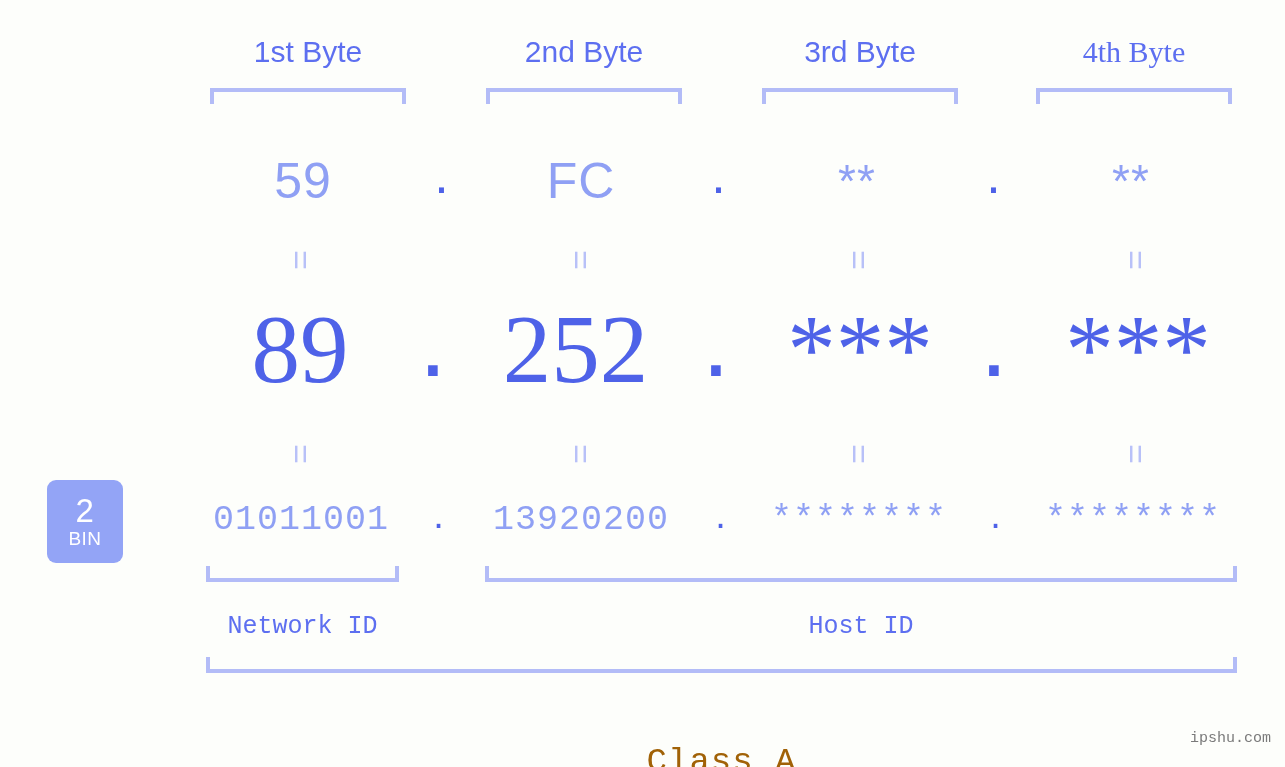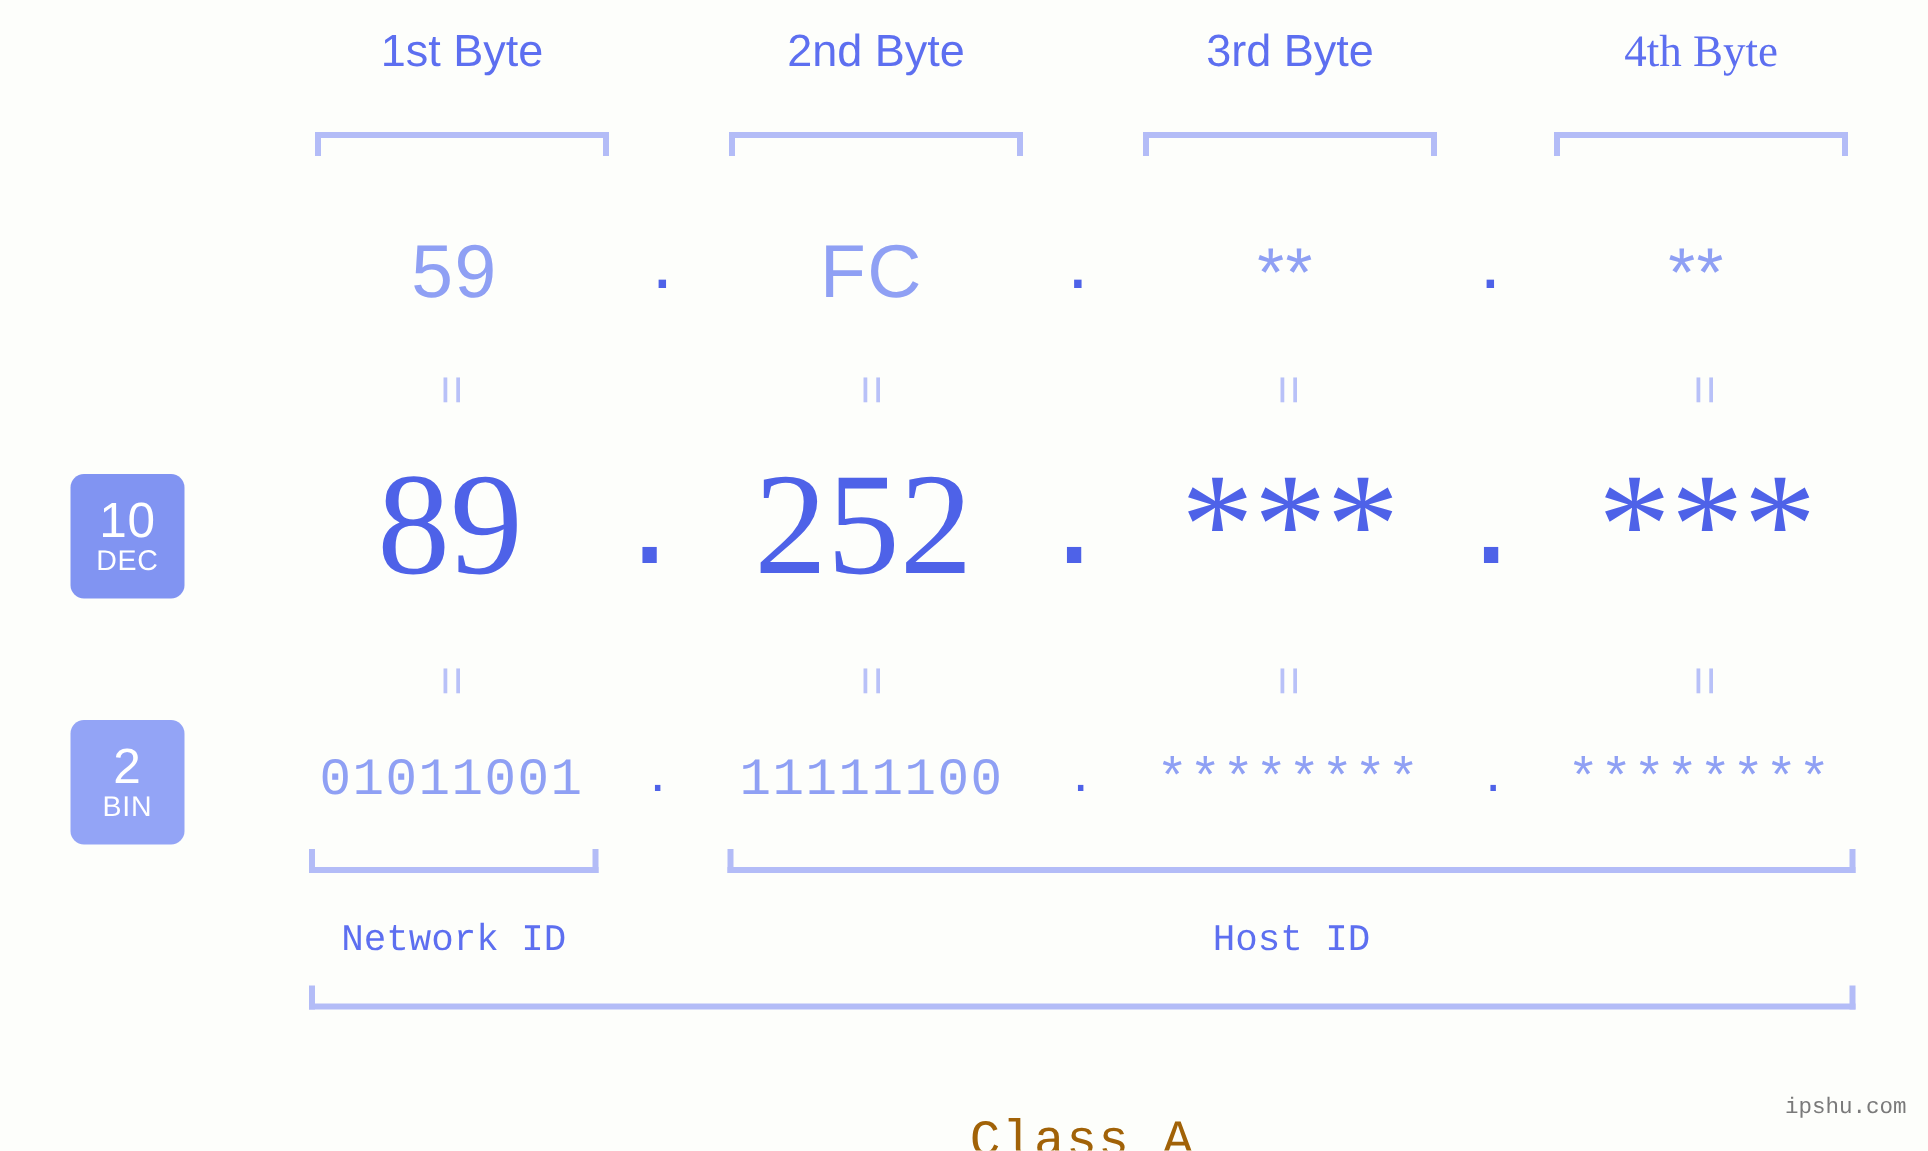--- a/index.html
+++ b/index.html
@@ -20,21 +20,21 @@
   #stage {
     position: absolute;
     left: 0; top: 0;
     width: 1285px;
     height: 767px;
   }
 
   
   .byte-label {
     position: absolute;
-    top: 16px;
+    top: 33px;
     height: 38px;
     line-height: 38px;
     text-align: center;
     font-size: 30px;
     color: #5d6ff0;
     font-family: "Liberation Sans", sans-serif;
     letter-spacing: 0px;
     white-space: nowrap;
   }
 
@@ -227,24 +227,20 @@
     <div class="byte-label" style="left:762px;width:196px;">3rd Byte</div>
     <div class="bracket-top" style="left:762px;top:88px;width:196px;"></div>
   </div>
 
   <div>
     <div class="byte-label" style="left:1036px;width:196px;font-family:Liberation Serif, serif;">4th Byte</div>
     <div class="bracket-top" style="left:1036px;top:88px;width:196px;"></div>
   </div>
 
 
-  <div class="badge badge-dec">
-    <span class="num">10</span>
-    <span class="sys">DEC</span>
-  </div>
 
   <div class="badge badge-bin">
     <span class="num">2</span>
     <span class="sys">BIN</span>
   </div>
 
   <div class="hex-row">
     <div class="val" style="left:205px;width:196px;">59</div>
     <div class="val dot" style="left:401px;width:82px;">.</div>
     <div class="val" style="left:483px;width:196px;">FC</div>
@@ -270,21 +266,21 @@
   </div>
 
   <div class="eq eq-lower" style="left:286px;">=</div>
   <div class="eq eq-lower" style="left:566px;">=</div>
   <div class="eq eq-lower" style="left:844px;">=</div>
   <div class="eq eq-lower" style="left:1121px;">=</div>
 
   <div class="bin-row">
     <div class="val" style="left:203px;width:196px;">01011001</div>
     <div class="val dot" style="left:399px;width:80px;">.</div>
-    <div class="val" style="left:479px;width:204px;">11111100</div>
+    <div class="val" style="left:479px;width:204px;">13920200</div>
     <div class="val dot" style="left:683px;width:76px;">.</div>
     <div class="val" style="left:759px;width:200px;">********</div>
     <div class="val dot" style="left:959px;width:74px;">.</div>
     <div class="val" style="left:1033px;width:200px;">********</div>
   </div>
 
   <div>
     <div class="bracket-bottom" style="left:206px;top:566px;width:193px;"></div>
     <div class="id-label" style="left:206px;width:193px;">Network ID</div>
   </div>

